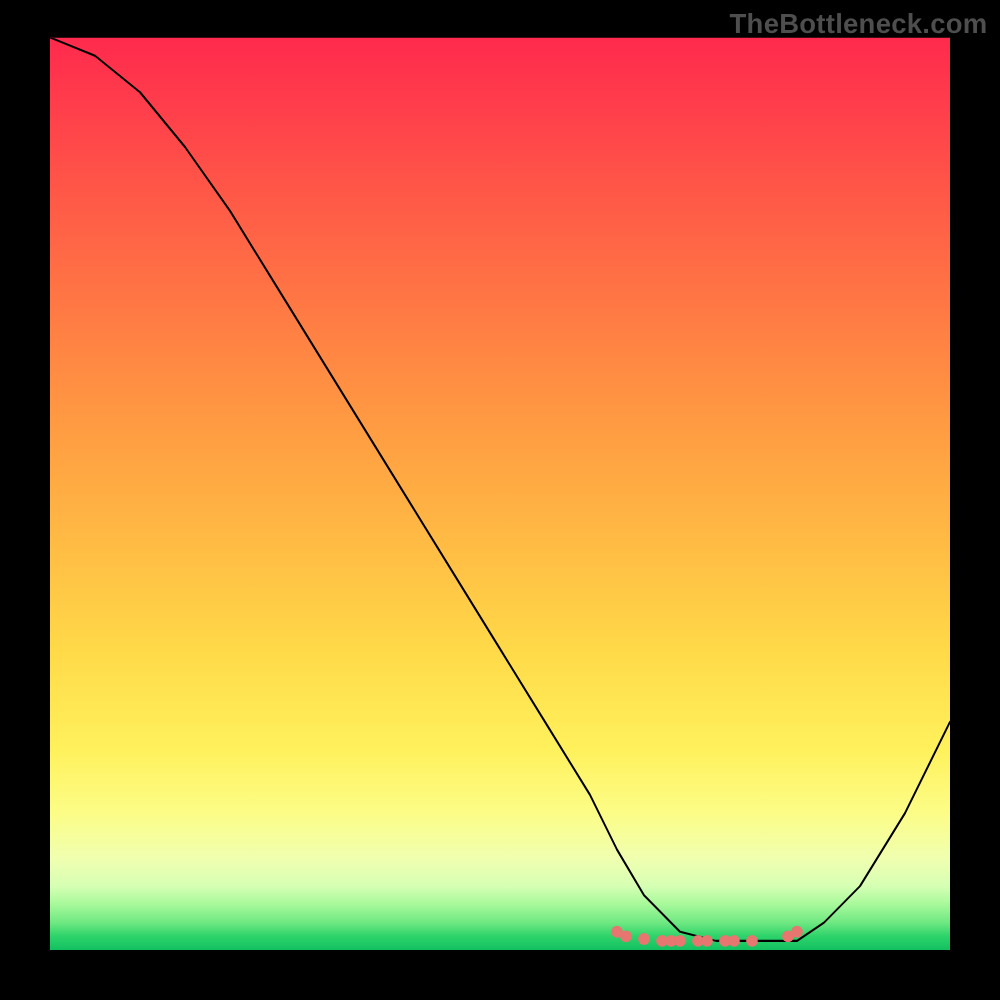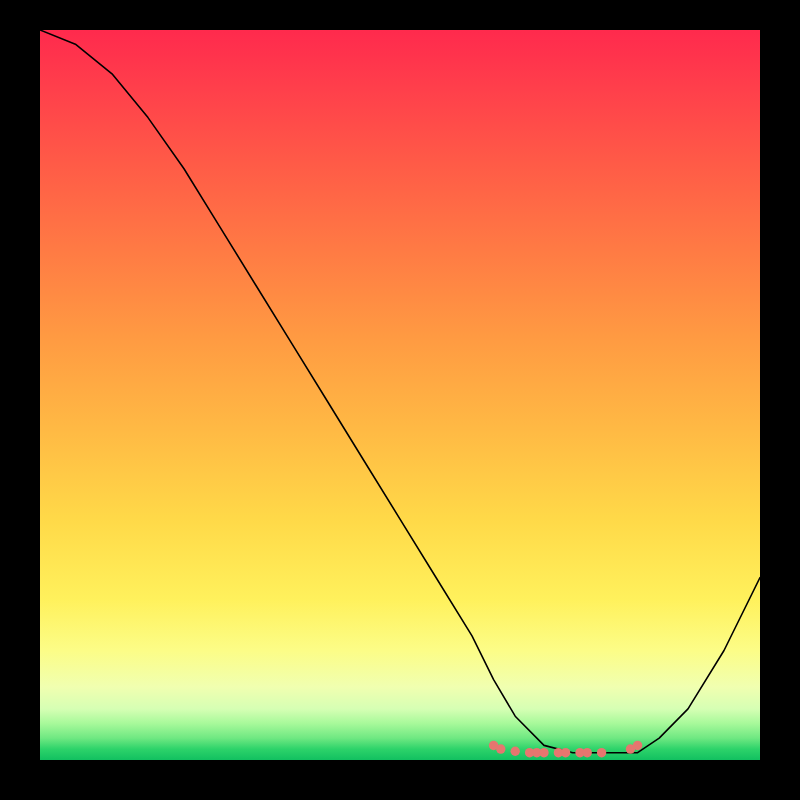--- a/index.html
+++ b/index.html
@@ -62,20 +62,21 @@
     inset: 0;
     width: 100%;
     height: 100%;
   }
 </style>
 </head>
 <body>
 
 <div class="frame">
 
+  <div class="watermark">TheBottleneck.com</div>
 
   <div class="plot-area">
     <div class="gradient"></div>
 
     <svg class="curve" viewBox="0 0 100 100" preserveAspectRatio="none">
       <path fill="none" stroke="#000" stroke-width="0.22" stroke-linecap="round" stroke-linejoin="round" d="M0.00 0.00 L5.00 2.00 L10.00 6.00 L15.00 12.00 L20.00 19.00 L25.00 27.00 L30.00 35.00 L35.00 43.00 L40.00 51.00 L45.00 59.00 L50.00 67.00 L55.00 75.00 L60.00 83.00 L63.00 89.00 L66.00 94.00 L70.00 98.00 L74.00 99.00 L78.00 99.00 L80.00 99.00 L83.00 99.00 L86.00 97.00 L90.00 93.00 L95.00 85.00 L100.00 75.00"></path>
       <g>
           <circle cx="63.00" cy="98.00" r="0.65" fill="#e6766f"></circle>
           <circle cx="64.00" cy="98.50" r="0.65" fill="#e6766f"></circle>
           <circle cx="66.00" cy="98.80" r="0.65" fill="#e6766f"></circle>

